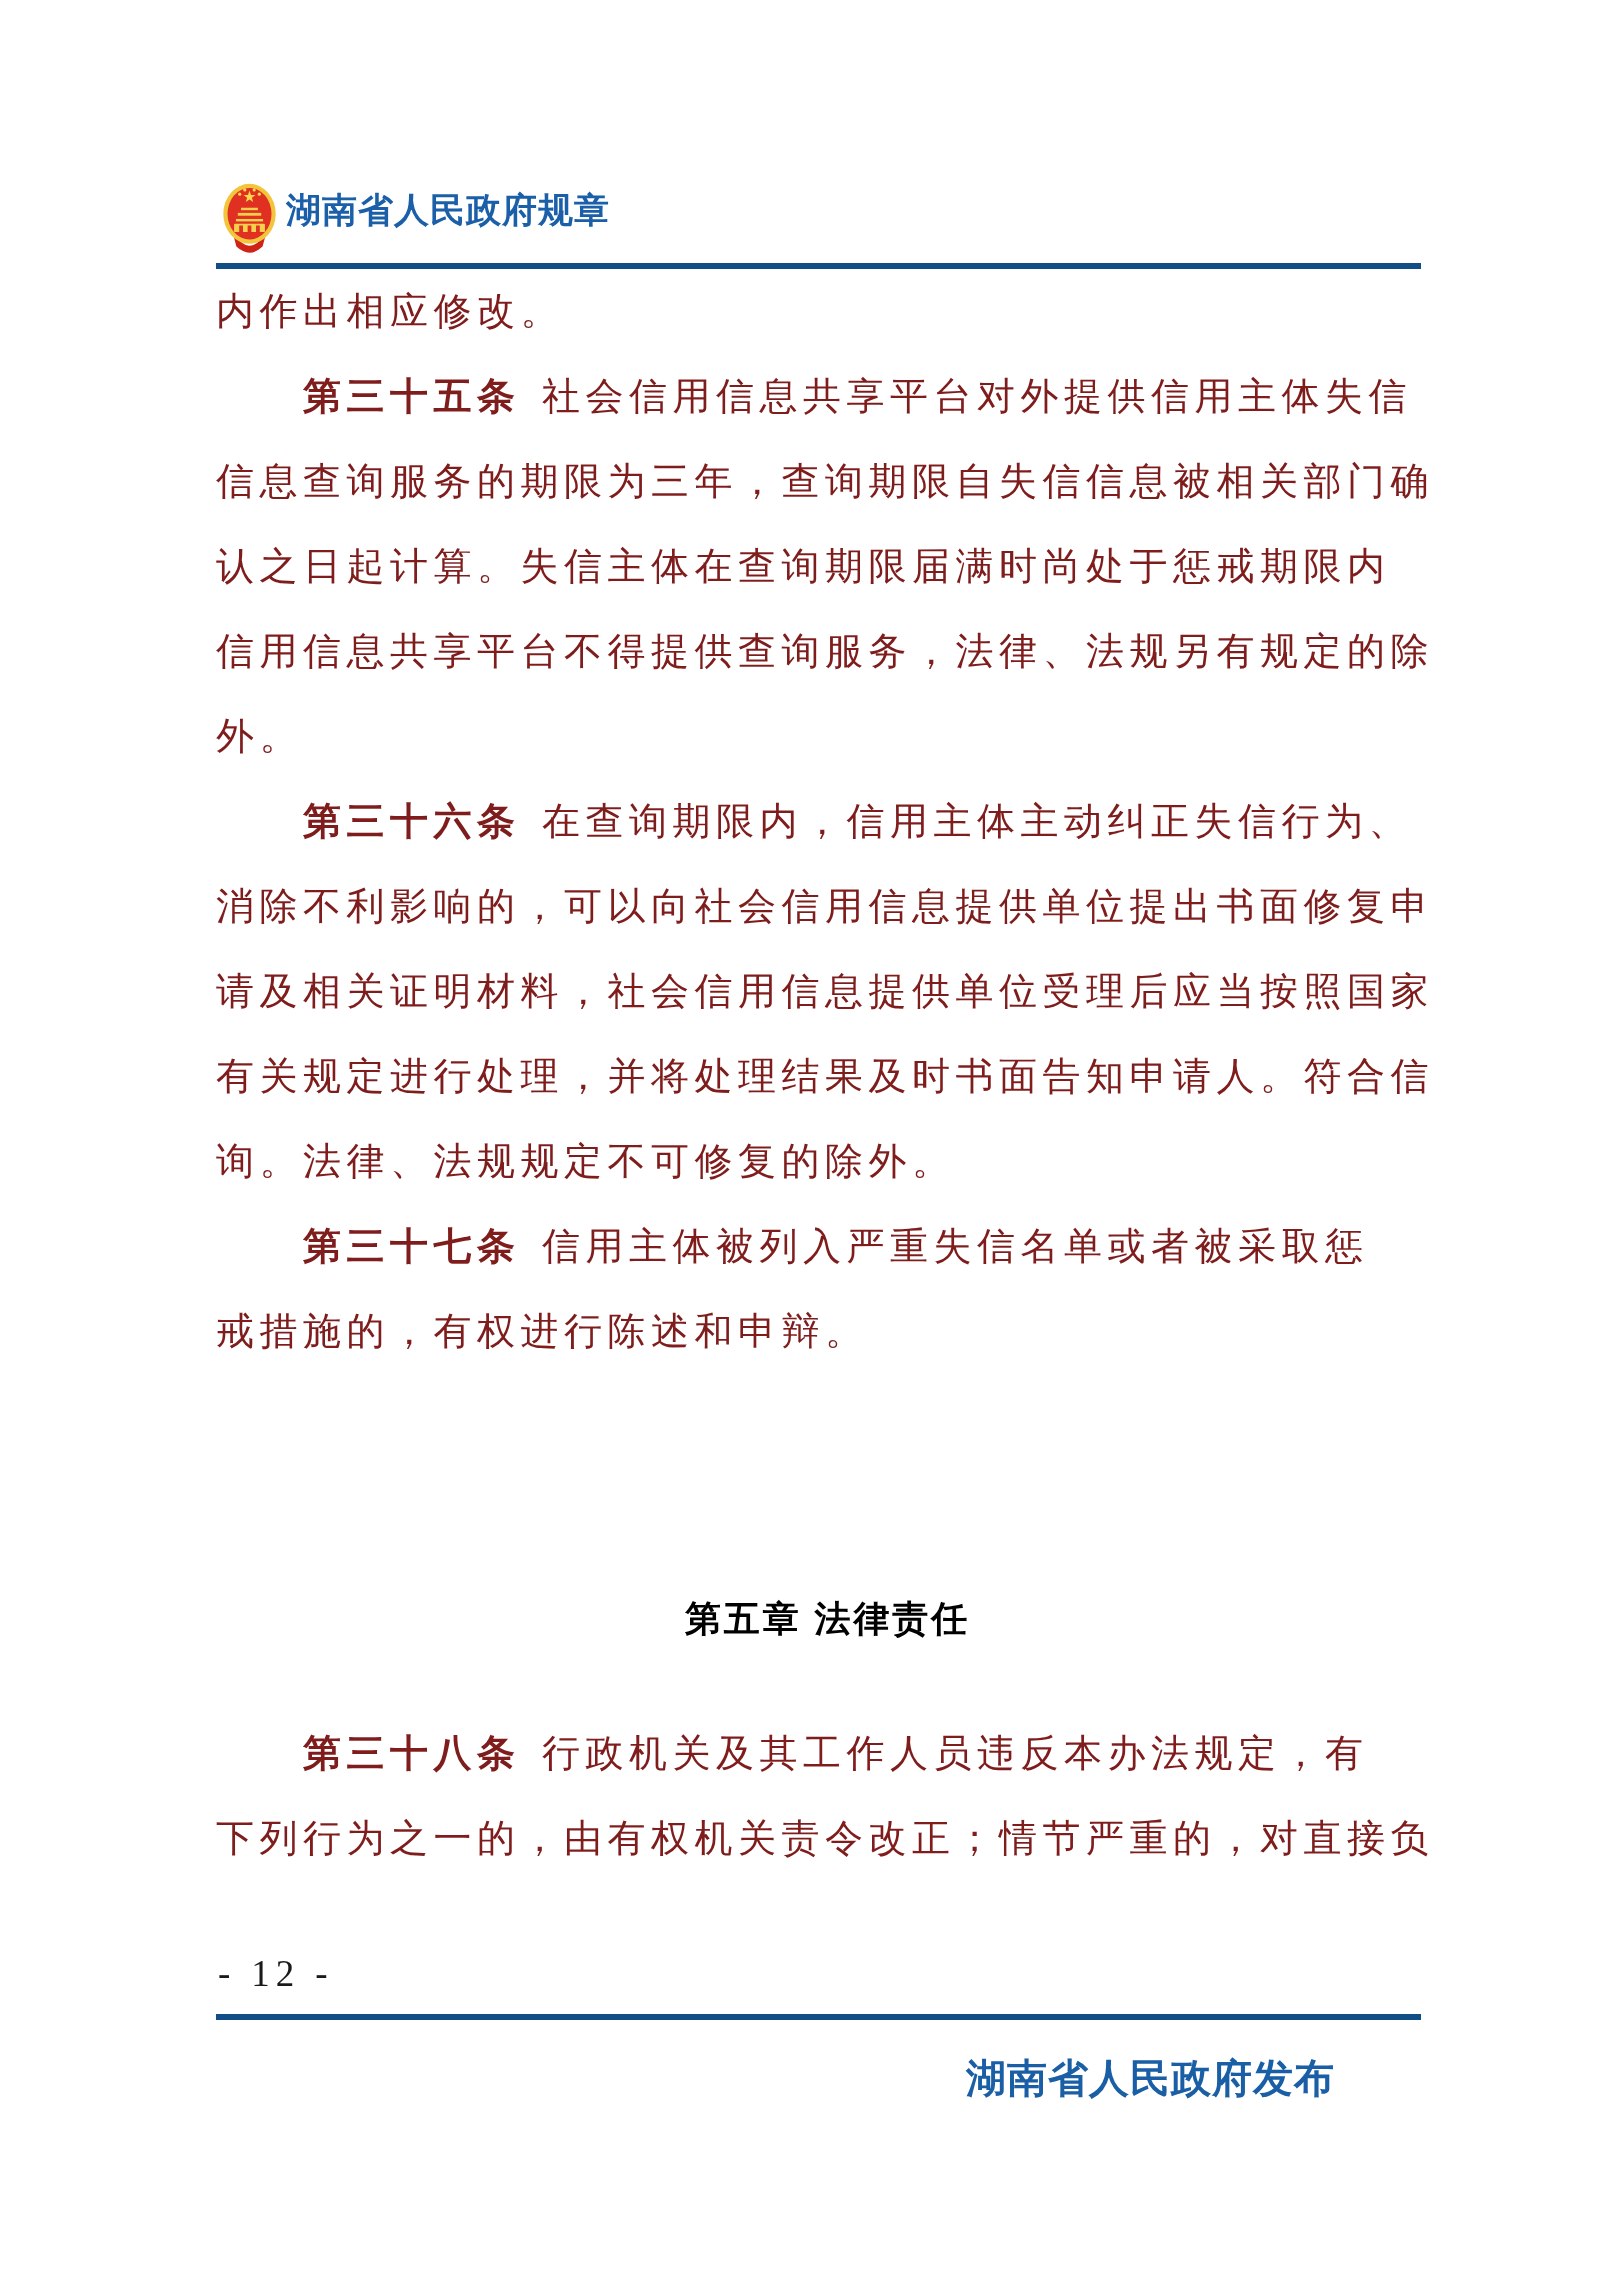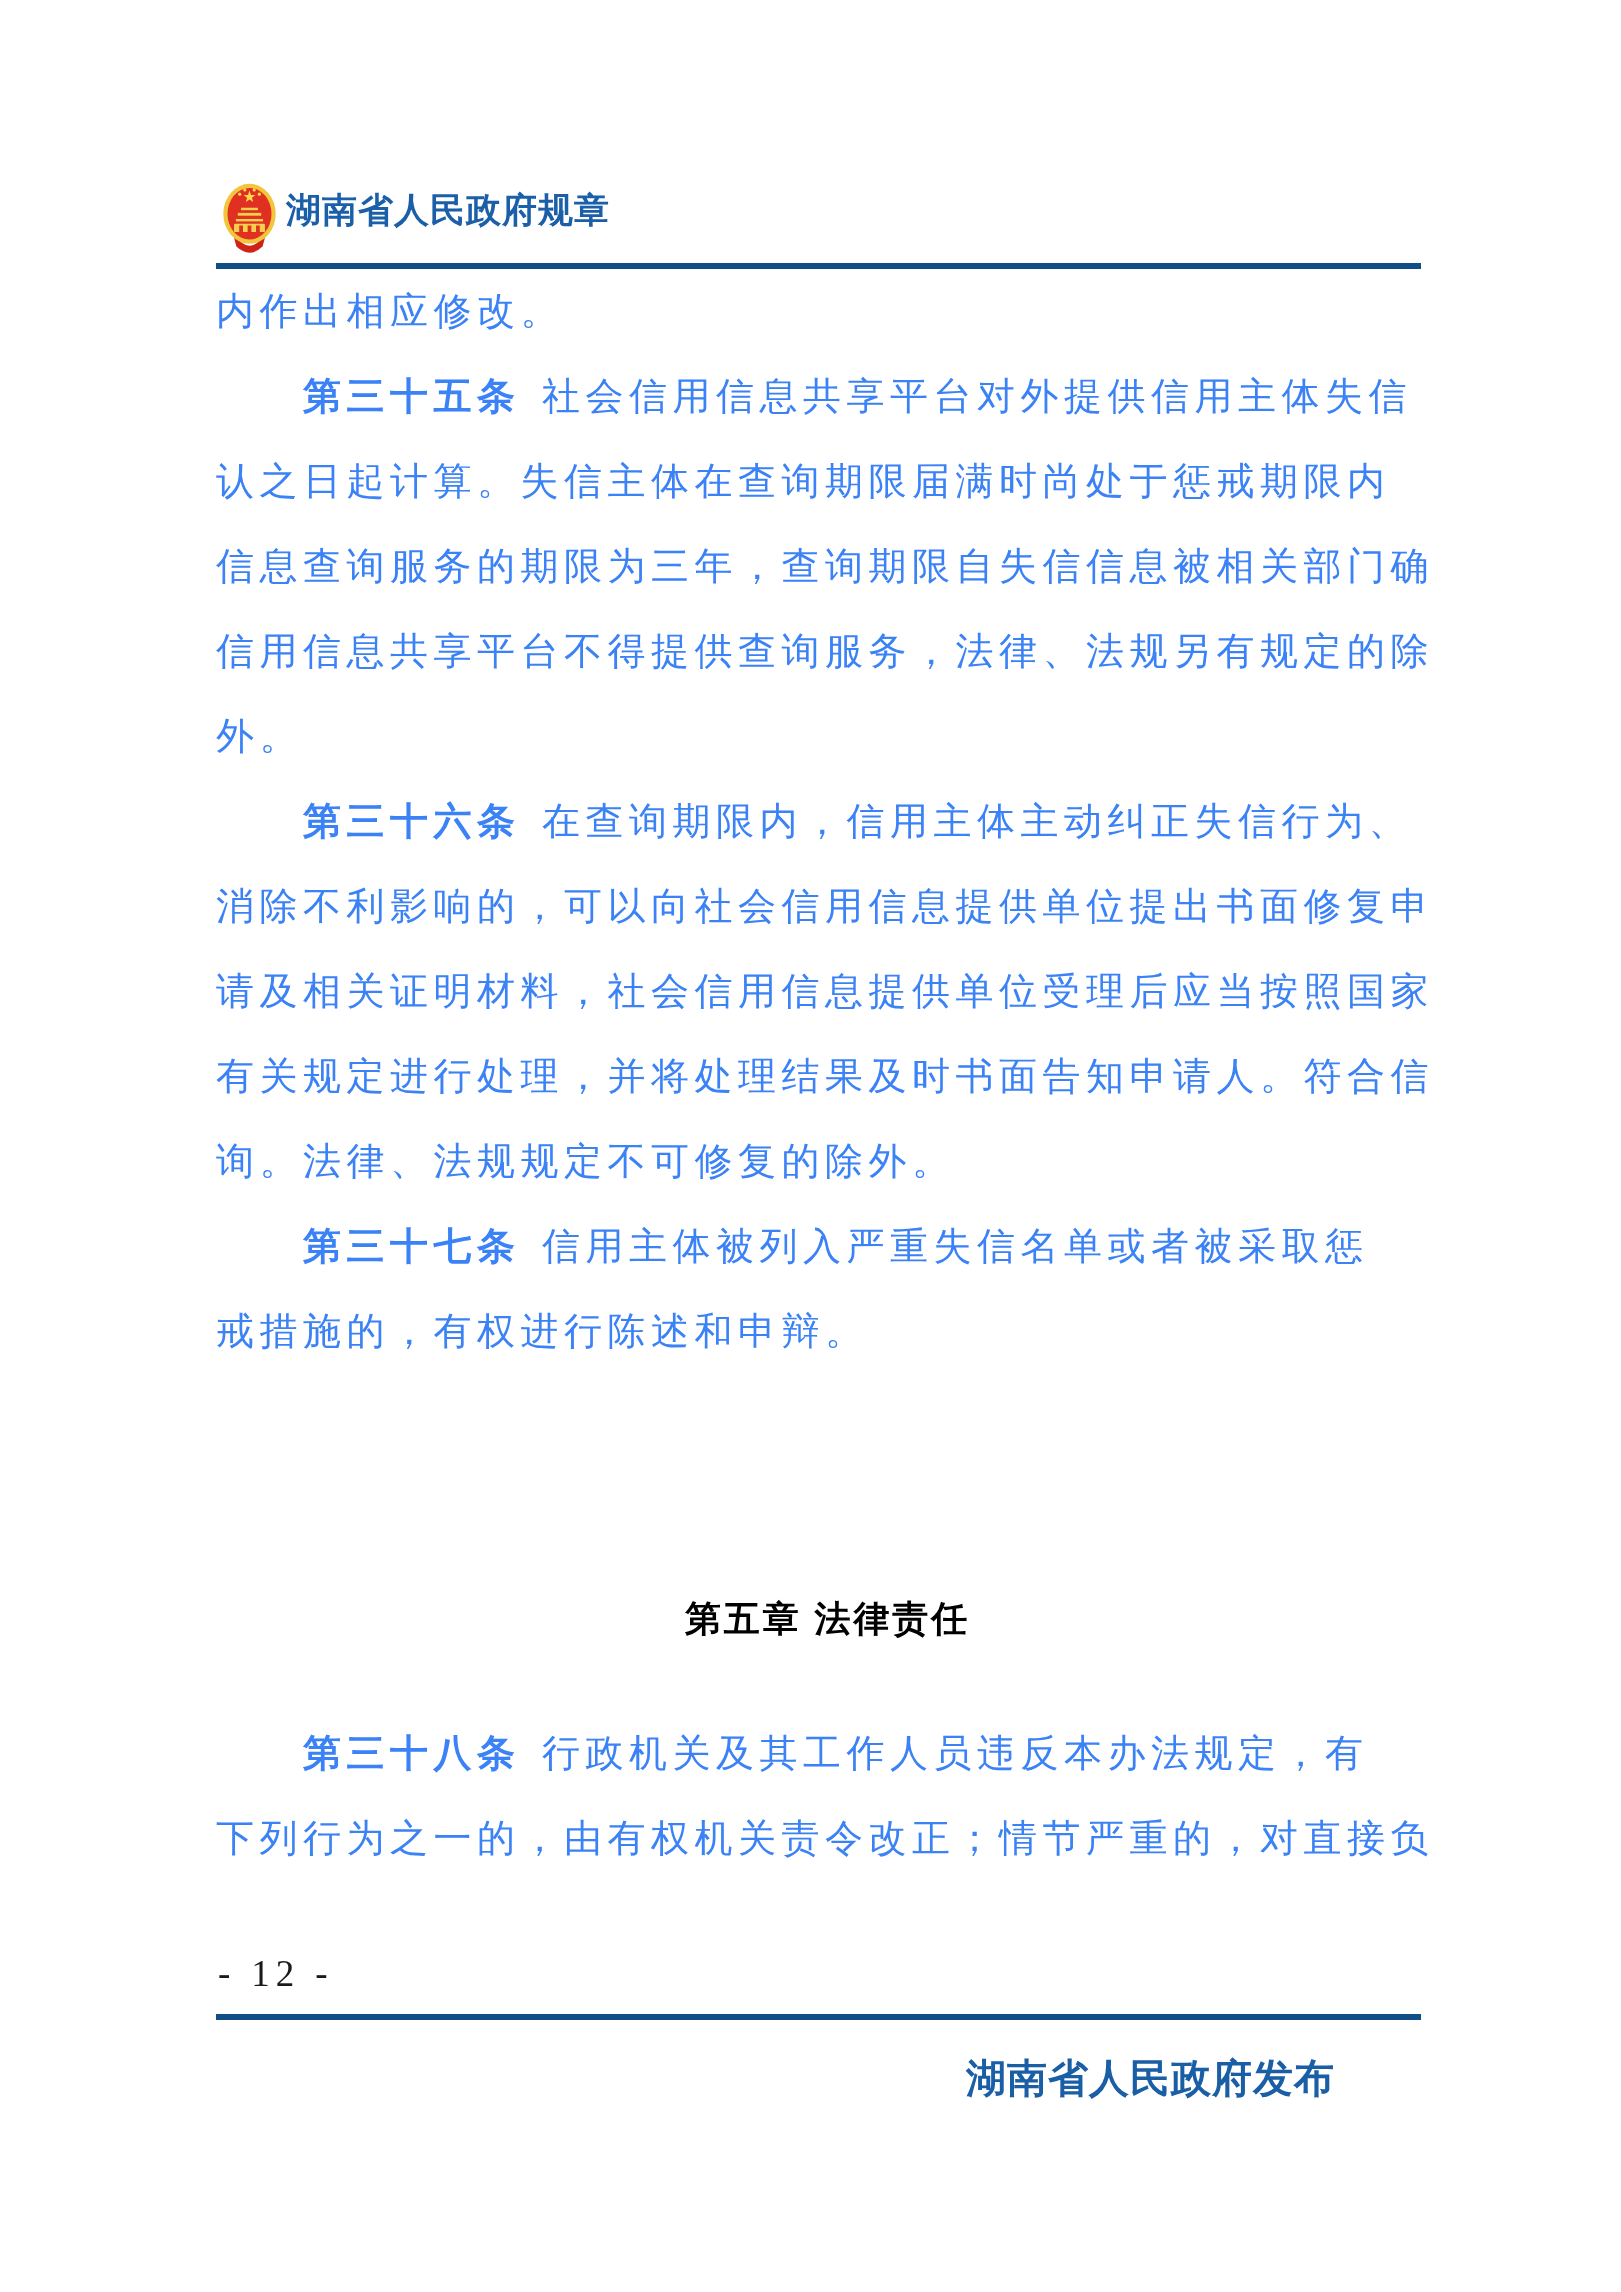--- a/index.html
+++ b/index.html
@@ -43,21 +43,21 @@
   .ftr-rule { top: 2014px; }
 
   
   .body-block { position: absolute; left: 216px; width: 1223px; }
   .block1 { top: 269px; }
   .block2 { top: 1711px; }
   .bline {
     height: 85px;
     line-height: 85px;
     font-size: 38px;
-    color: #3b82f6;
+    color: #7f1d1d;
     letter-spacing: 5.5px;
     white-space: nowrap;
   }
   .indent { padding-left: 87px; }
   .art {
     font-family: "Liberation Sans", sans-serif;
     font-weight: 700;
     margin-right: 21.6px;
   }
   .chapter {
@@ -123,22 +123,22 @@
       <rect x="28" y="46.5" width="4" height="7" fill="#e03021"></rect>
       <rect x="37" y="46.5" width="4" height="7" fill="#e03021"></rect>
     </svg>
   </div>
   <div class="hdr-title">湖南省人民政府规章</div>
   <div class="rule hdr-rule"></div>
 
   <div class="body-block block1">
     <div class="bline">内作出相应修改。</div>
     <div class="bline indent"><span class="art">第三十五条</span><span>社会信用信息共享平台对外提供信用主体失信</span></div>
+    <div class="bline">信息查询服务的期限为三年，查询期限自失信信息被相关部门确</div>
     <div class="bline">认之日起计算。失信主体在查询期限届满时尚处于惩戒期限内</div>
-    <div class="bline">信息查询服务的期限为三年，查询期限自失信信息被相关部门确</div>
     <div class="bline">信用信息共享平台不得提供查询服务，法律、法规另有规定的除</div>
     <div class="bline">外。</div>
     <div class="bline indent"><span class="art">第三十六条</span><span>在查询期限内，信用主体主动纠正失信行为、</span></div>
     <div class="bline">消除不利影响的，可以向社会信用信息提供单位提出书面修复申</div>
     <div class="bline">请及相关证明材料，社会信用信息提供单位受理后应当按照国家</div>
     <div class="bline">有关规定进行处理，并将处理结果及时书面告知申请人。符合信</div>
     <div class="bline">询。法律、法规规定不可修复的除外。</div>
     <div class="bline indent"><span class="art">第三十七条</span><span>信用主体被列入严重失信名单或者被采取惩</span></div>
     <div class="bline">戒措施的，有权进行陈述和申辩。</div>
   </div>

